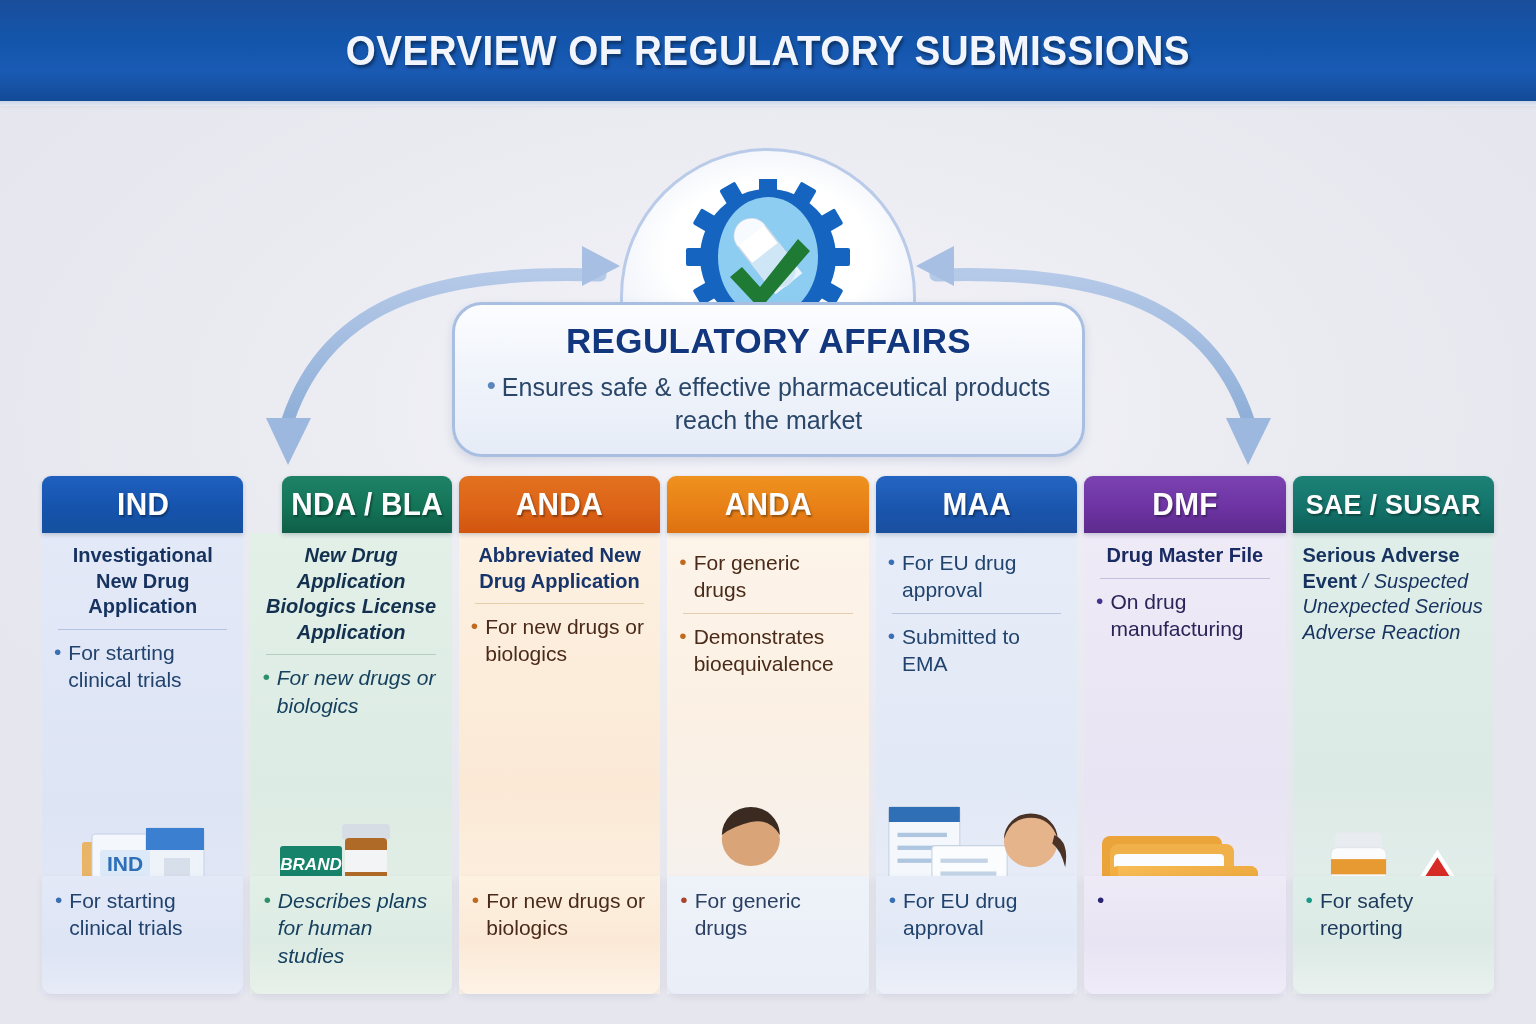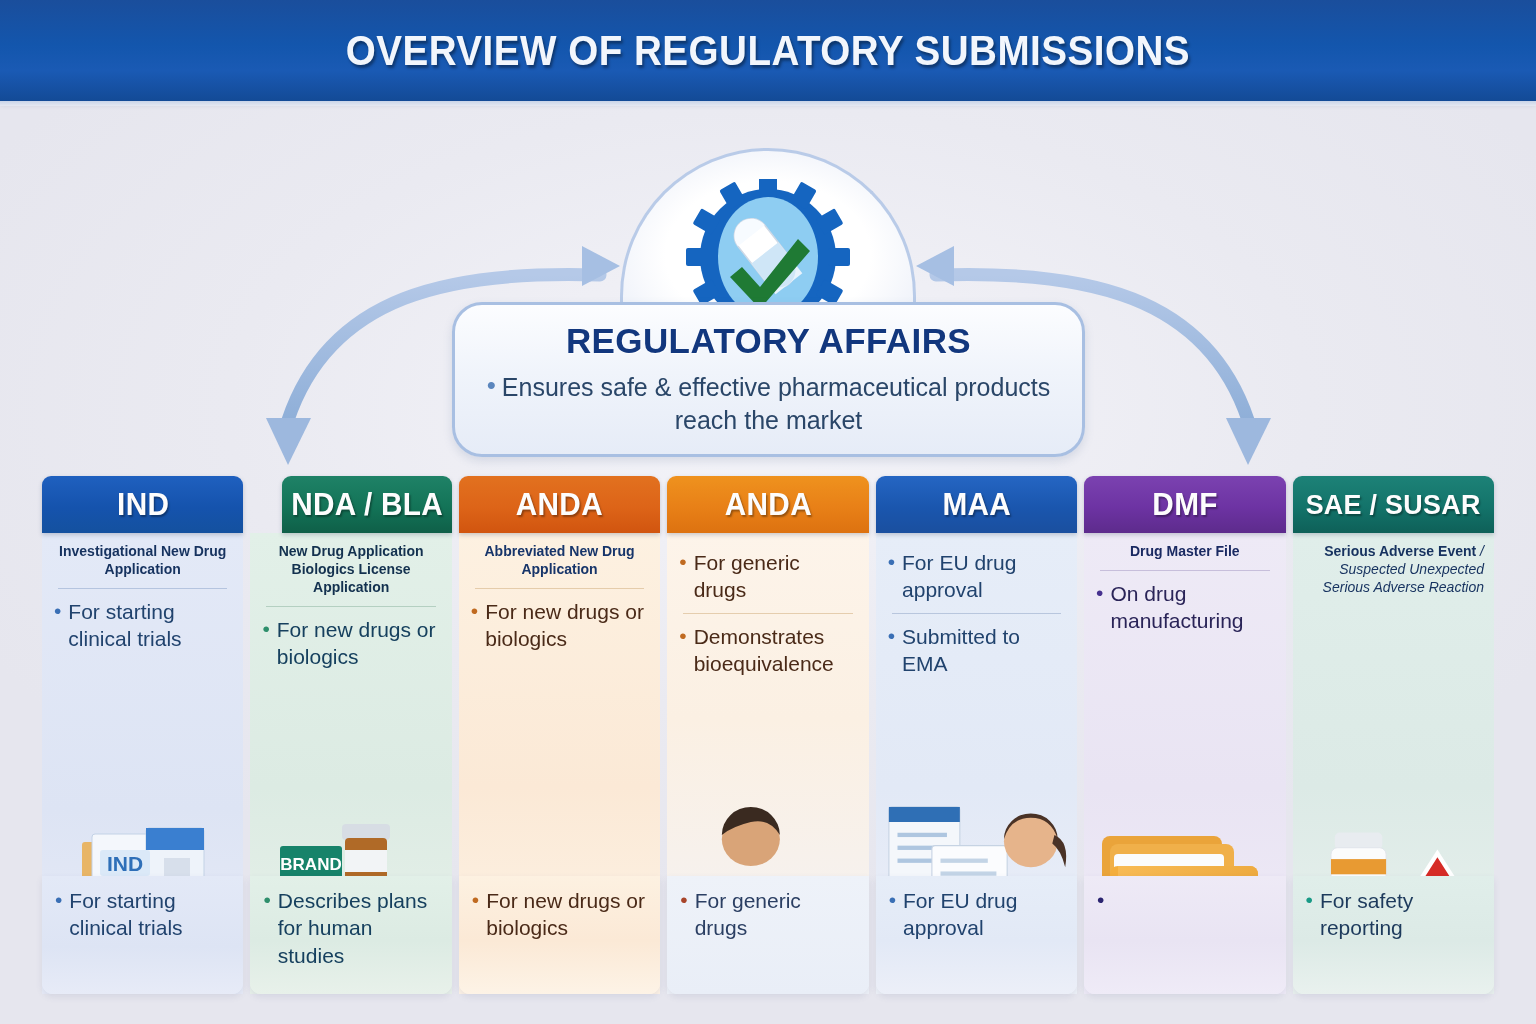--- a/index.html
+++ b/index.html
@@ -105,21 +105,21 @@
     transform: scaleX(.96);
     white-space: nowrap;
   }
   .col-body {
     flex: 1; position: relative;
     border-radius: 0 0 0 0;
     padding: 10px 10px 0 10px;
     overflow: hidden;
   }
   .col-fullname {
-    font-size: 14px; font-weight: bold; line-height: 1.28;
+    font-size: 20px; font-weight: bold; line-height: 1.28;
     text-align: center; color: #16325f;
   }
   .col-fullname .ital { font-weight: normal; font-style: italic; }
   .divider { height: 1px; margin: 9px 6px 9px 6px; opacity: .55; }
   .bullet {
     display: flex; align-items: flex-start; gap: 7px;
     font-size: 21px; line-height: 1.3; color: #21436e;
     padding: 0 2px;
   }
   .bullet .b { font-size: 21px; line-height: 1.25; }
@@ -148,21 +148,21 @@
   
   .h-ind   { background: linear-gradient(180deg,#1f60bf 0%,#1553ad 55%,#14519f 100%); }
   .h-nda   { background: linear-gradient(180deg,#1f8267 0%,#137357 55%,#0f5f48 100%); margin-left: 32px; }
   .h-anda1 { background: linear-gradient(180deg,#e2711f 0%,#dd6418 55%,#d1550f 100%); }
   .h-anda2 { background: linear-gradient(180deg,#ef921e 0%,#e88017 55%,#dd7210 100%); }
   .h-maa   { background: linear-gradient(180deg,#2566c3 0%,#1a56ae 55%,#1a4f9f 100%); }
   .h-dmf   { background: linear-gradient(180deg,#7b42b0 0%,#6d33a3 55%,#5d2b8c 100%); }
   .h-sae   { background: linear-gradient(180deg,#1d8277 0%,#13736a 55%,#0e6058 100%); }
 
   .b-ind   { background: linear-gradient(180deg,#e3e9f7 0%,#dde4f4 60%,#e7ebf7 100%); }
-  .b-nda   { background: linear-gradient(180deg,#e2f0e8 0%,#dcebe3 55%,#e8f1ea 100%); }
+  .b-nda   { background: linear-gradient(180deg,#e2f0e8 0%,#dcebe3 55%,#e8f1ea 100%); font-style: italic; }
   .b-anda1 { background: linear-gradient(180deg,#fdf1e1 0%,#fbe9d6 55%,#fdf3e6 100%); }
   .b-anda2 { background: linear-gradient(180deg,#fdf4ea 0%,#fbf0e3 40%,#f3f2f4 100%); }
   .b-maa   { background: linear-gradient(180deg,#e6edf8 0%,#e2e9f6 55%,#eceff8 100%); }
   .b-dmf   { background: linear-gradient(180deg,#eeeaf6 0%,#e9e4f3 55%,#efebf7 100%); }
   .b-sae   { background: linear-gradient(180deg,#e0eeea 0%,#dceae6 55%,#e9f1ee 100%); }
 </style>
 </head>
 <body>
 
 <div id="page">
@@ -412,21 +412,21 @@
           <text x="101" y="123" font-size="28" fill="#1d3668" font-family="Liberation Sans, sans-serif" text-anchor="middle" font-weight="bold">DMF</text>
         </svg>
       </div>
     </div>
 
     <div class="col">
       <div class="col-header h-sae">
         <span style="font-size:28px">SAE / SUSAR</span>
       </div>
       <div class="col-body b-sae">
-        <div class="col-fullname" style="text-align:right;color:#16325f"><span>Serious Adverse Event</span><span class="ital"> / Suspected Unexpected Serious Adverse Reaction</span></div>
+        <div class="col-fullname" style="text-align:left;color:#16325f"><span>Serious Adverse Event</span><span class="ital"> / Suspected Unexpected Serious Adverse Reaction</span></div>
         <svg class="art" viewBox="0 0 200 200" style="height:190px">
           <rect x="44" y="30" width="50" height="18" rx="5" fill="#e8ecf0"></rect>
           <rect x="40" y="46" width="58" height="96" rx="7" fill="#fbfcfd" stroke="#dfe4ea"></rect>
           <rect x="40" y="58" width="58" height="16" fill="#e89a32"></rect>
           <rect x="40" y="122" width="58" height="16" fill="#e89a32"></rect>
           <rect x="42" y="78" width="54" height="40" fill="#fdfdfd"></rect>
           <text x="69" y="106" font-size="17" fill="#2b2b2b" font-family="Liberation Sans, sans-serif" text-anchor="middle">Vitamins</text>
           <ellipse cx="120" cy="120" rx="22" ry="12" fill="#efe0b8" transform="rotate(-18 120 120)"></ellipse>
           <ellipse cx="136" cy="132" rx="20" ry="11" fill="#f0e2bc" transform="rotate(12 136 132)"></ellipse>
           <rect x="66" y="132" width="36" height="15" rx="7.5" fill="#f6f8fa" transform="rotate(-8 84 139)"></rect>

